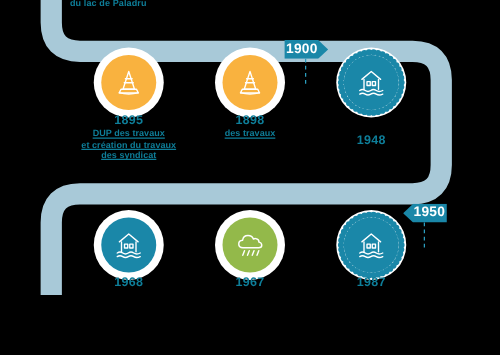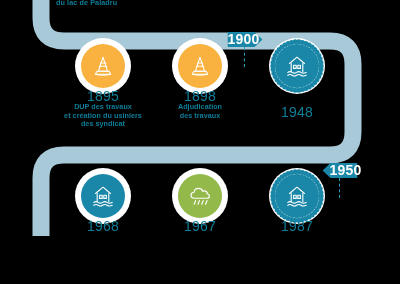--- a/index.html
+++ b/index.html
@@ -73,48 +73,49 @@
 
   
   .node-label {
     position: absolute;
     transform: translateX(-50%);
     text-align: center;
     color: #0e7e99;
     width: 150px;
   }
   .node-label .yr {
-    font-size: 14px;
-    font-weight: normal;
+    font-size: 10px;
+    font-weight: bold;
     line-height: 11px;
     letter-spacing: .2px;
   }
   .node-label .desc {
     font-size: 7.2px;
     font-weight: bold;
     line-height: 8.6px;
     margin-top: 1px;
     letter-spacing: .05px;
+    text-decoration: underline;
   }
 
   
   .flag {
     position: absolute;
     height: 15px;
     transform: translate(-50%, 0);
   }
   .flag .flag-text {
     position: absolute;
     left: 0; top: 0;
     width: 100%;
     height: 15px;
     line-height: 15px;
     text-align: center;
     color: #ffffff;
-    font-size: 14px;
+    font-size: 11px;
     font-weight: bold;
     letter-spacing: .2px;
   }
   .flag.right .flag-text { padding-right: 7px; box-sizing: border-box; }
   .flag.left  .flag-text { padding-left: 7px;  box-sizing: border-box; }
 
   .flag-stem {
     position: absolute;
     width: 1px;
     border-left: 1px dashed #2b9ec0;
@@ -159,21 +160,21 @@
           <path d="M5.4 21.3 L20.6 21.3 L19.2 18.4 L6.8 18.4 Z"></path>
           <path d="M5.4 21.3 Q13 23.1 20.6 21.3"></path>
         </g>
       </svg>
     </div>
   </div>
   <div class="node-label" style="left:103px; top:91px;">
     <div class="yr">1895</div>
     <div class="desc">
       <div>DUP des travaux</div>
-      <div>et création du usiniers</div>
+      <div>et création du travaux</div>
       <div>des syndicat</div>
     </div>
   </div>
 
   <div class="node orange" style="left:200px; top:66px;">
     <div class="halo"></div>
     <div class="disc">
       <svg width="26" height="26" viewBox="0 0 26 26">
         <g fill="none" stroke="#ffffff" stroke-width="1.1" stroke-linecap="round" stroke-linejoin="round">
           <path d="M13 4.2 L17.6 18.4 L8.4 18.4 Z"></path>
@@ -181,21 +182,20 @@
           <line x1="9.4" y1="13.2" x2="16.6" y2="13.2"></line>
           <path d="M5.4 21.3 L20.6 21.3 L19.2 18.4 L6.8 18.4 Z"></path>
           <path d="M5.4 21.3 Q13 23.1 20.6 21.3"></path>
         </g>
       </svg>
     </div>
   </div>
   <div class="node-label" style="left:200px; top:91px;">
     <div class="yr">1898</div>
     <div class="desc">
-      <div>Adjudication</div>
       <div>des travaux</div>
     </div>
   </div>
 
   <div class="node teal" style="left:297px; top:66px;">
     <div class="halo"></div>
     <svg class="scallop" viewBox="0 0 54 54">
       <g id="scallop-dots-1">
           <circle cx="51.20" cy="27.00" r="2.5" fill="#1a87a8"></circle>
           <circle cx="50.93" cy="30.61" r="2.5" fill="#1a87a8"></circle>

